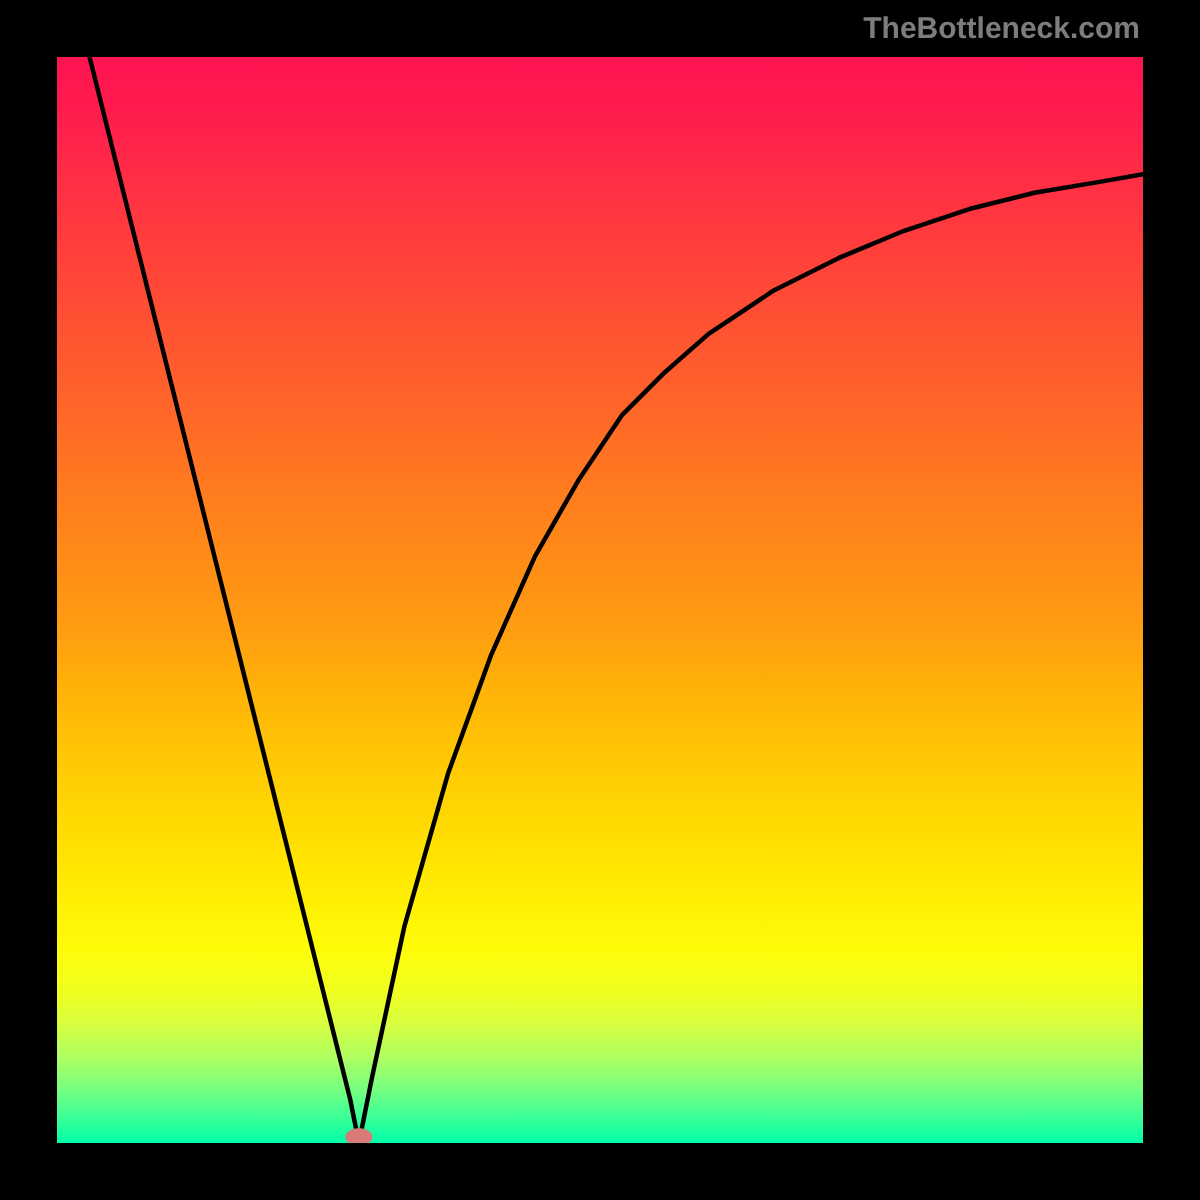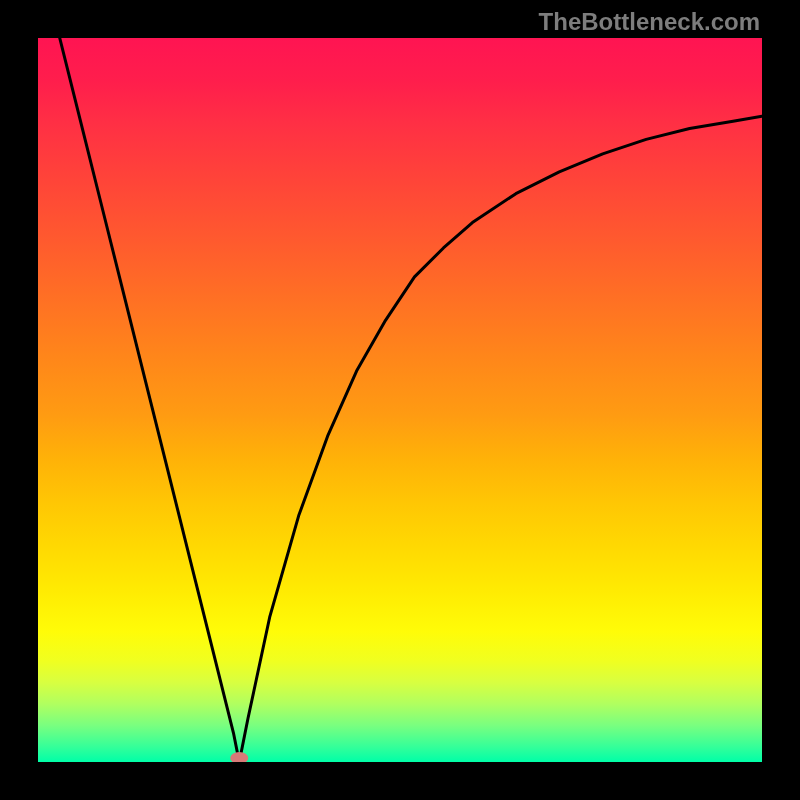--- a/index.html
+++ b/index.html
@@ -48,21 +48,21 @@
     inset: 0;
     width: 100%;
     height: 100%;
     pointer-events: none;
   }
 
   .watermark {
     position: absolute;
     top: 8px;
     right: 40px;
-    font-size: 24px;
+    font-size: 20px;
     font-weight: bold;
     color: #7d7d7d;
     letter-spacing: 0px;
   }
 </style>
 </head>
 <body>
 
 <div class="outer">
   <div class="watermark">TheBottleneck.com</div>

